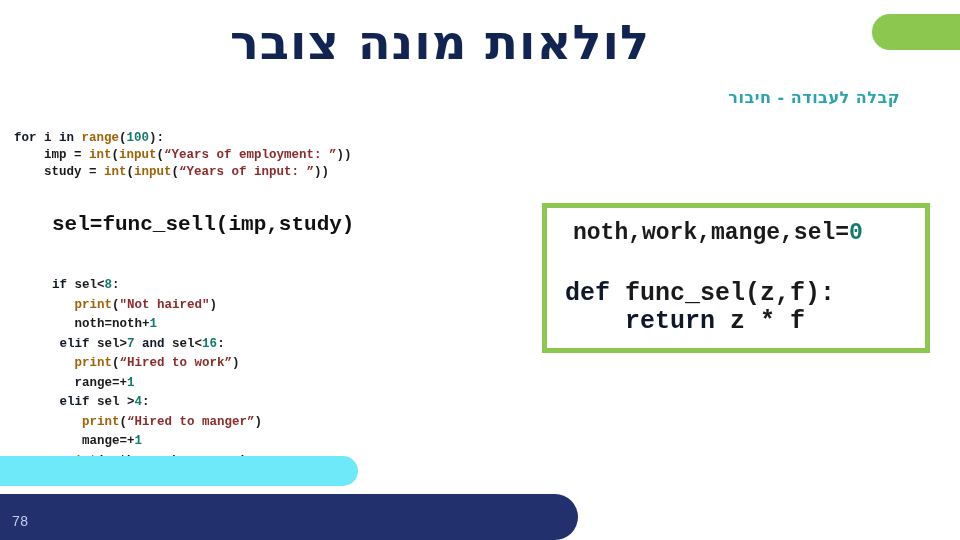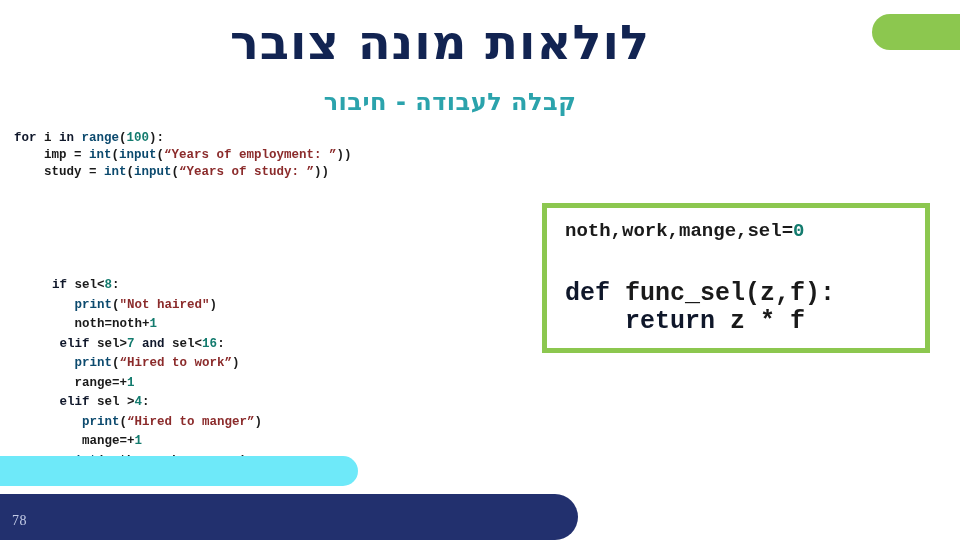--- a/index.html
+++ b/index.html
@@ -46,21 +46,21 @@
     top: 494px;
     width: 618px;
     height: 46px;
     background: #22306E;
     border-radius: 23px;
   }
   .page-number {
     position: absolute;
     left: 12px;
     top: 513px;
-    font-family: Liberation Serif, serif;
+    font-family: Liberation Sans, sans-serif;
     font-size: 14px;
     color: #C3CBE6;
     letter-spacing: 0.5px;
     text-align: right;
   }
 
   
   .title {
     position: absolute;
     left: 0;
@@ -73,24 +73,24 @@
     font-weight: 700;
     color: #122452;
     letter-spacing: 1px;
     white-space: nowrap;
   }
   .subtitle {
     position: absolute;
     left: 0;
     top: 88px;
     width: 900px;
-    text-align: center;
+    text-align: right;
     direction: rtl;
     font-family: "DejaVu Sans", sans-serif;
-    font-size: 24px;
+    font-size: 16px;
     font-weight: 700;
     color: #2BA3AC;
     letter-spacing: 0.5px;
     white-space: nowrap;
   }
 
   
   .code {
     font-family: "Liberation Mono", "DejaVu Sans Mono", monospace;
     font-weight: 700;
@@ -116,43 +116,43 @@
     position: absolute;
     left: 52px;
     top: 276px;
     font-size: 12.5px;
     line-height: 19.5px;
     color: #1a1a1a;
   }
 
   
   .kw  { color: #0f172a; }      
-  .fn  { color: #0c4a6e; }      
+  .fn  { color: #a16207; }      
   .num { color: #137B6E; }      
   .str { color: #8B2B2B; }      
   .pl  { color: #1a1a1a; }      
 
   
   .green-box {
     position: absolute;
     left: 542px;
     top: 203px;
     width: 388px;
     height: 150px;
     box-sizing: border-box;
     border: 5px solid #8CC74F;
     background: #ffffff;
   }
   .box-line-1 {
     position: absolute;
-    left: 18px;
+    left: 26px;
     top: 12px;
     font-family: "Liberation Mono", "DejaVu Sans Mono", monospace;
     font-weight: 700;
-    font-size: 19px;
+    font-size: 23px;
     white-space: pre;
     color: #111111;
   }
   .box-line-2 {
     position: absolute;
     left: 18px;
     top: 72px;
     font-family: "Liberation Mono", "DejaVu Sans Mono", monospace;
     font-weight: 700;
     font-size: 25px;
@@ -166,22 +166,23 @@
 
 <div id="slide">
 
   <div class="deco-green-topright"></div>
 
   <div class="title">לולאות מונה צובר</div>
   <div class="subtitle">קבלה לעבודה - חיבור</div>
 
   <div class="code code-top"><span class="kw">for</span><span class="pl"> i </span><span class="kw">in</span><span class="pl"> </span><span class="fn">range</span><span class="pl">(</span><span class="num">100</span><span class="pl">):</span>
 <span class="pl">    imp = </span><span class="fn">int</span><span class="pl">(</span><span class="fn">input</span><span class="pl">(</span><span class="str">“Years of employment: ”</span><span class="pl">))</span>
-<span class="pl">    study = </span><span class="fn">int</span><span class="pl">(</span><span class="fn">input</span><span class="pl">(</span><span class="str">“Years of study: ”</span><span class="pl">))</span></div>
-
+<span class="pl">    study = </span><span class="fn">int</span><span class="pl">(</span><span class="fn">input</span><span class="pl">(</span><span class="str">“Years of input: ”</span><span class="pl">))</span></div>
+
+  <div class="code code-call">sel=func_sell(imp,study)</div>
 
   <div class="code code-if"><span class="kw">if</span><span class="pl"> sel&lt;</span><span class="num">8</span><span class="pl">:</span>
 <span class="pl">   </span><span class="fn">print</span><span class="pl">(</span><span class="str">"Not haired"</span><span class="pl">)</span>
 <span class="pl">   noth=noth+</span><span class="num">1</span>
 <span class="pl"> </span><span class="kw">elif</span><span class="pl"> sel&gt;</span><span class="num">7</span><span class="pl"> </span><span class="kw">and</span><span class="pl"> sel&lt;</span><span class="num">16</span><span class="pl">:</span>
 <span class="pl">   </span><span class="fn">print</span><span class="pl">(</span><span class="str">“Hired to work”</span><span class="pl">)</span>
 <span class="pl">   range=+</span><span class="num">1</span>
 <span class="pl"> </span><span class="kw">elif</span><span class="pl"> sel &gt;</span><span class="num">4</span><span class="pl">:</span>
 <span class="pl">    </span><span class="fn">print</span><span class="pl">(</span><span class="str">“Hired to manger”</span><span class="pl">)</span>
 <span class="pl">    mange=+</span><span class="num">1</span>

